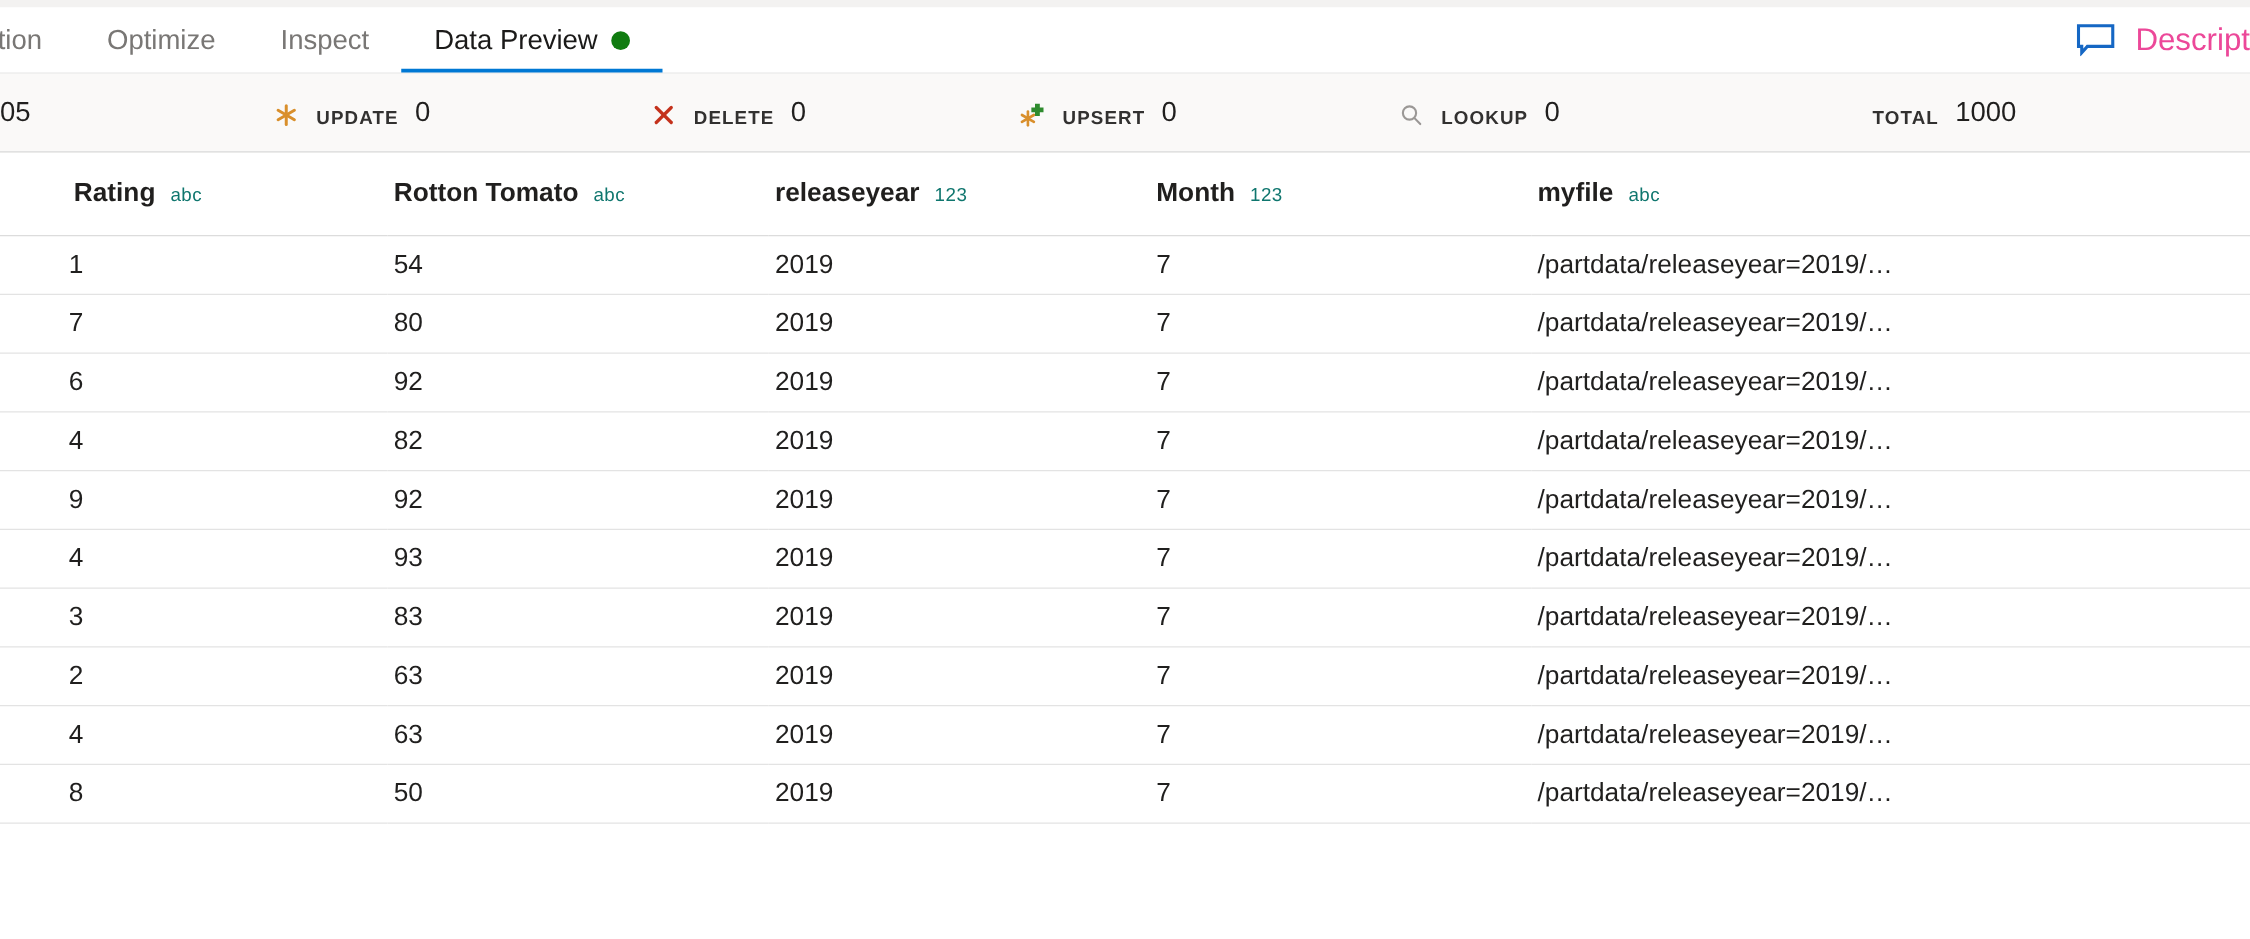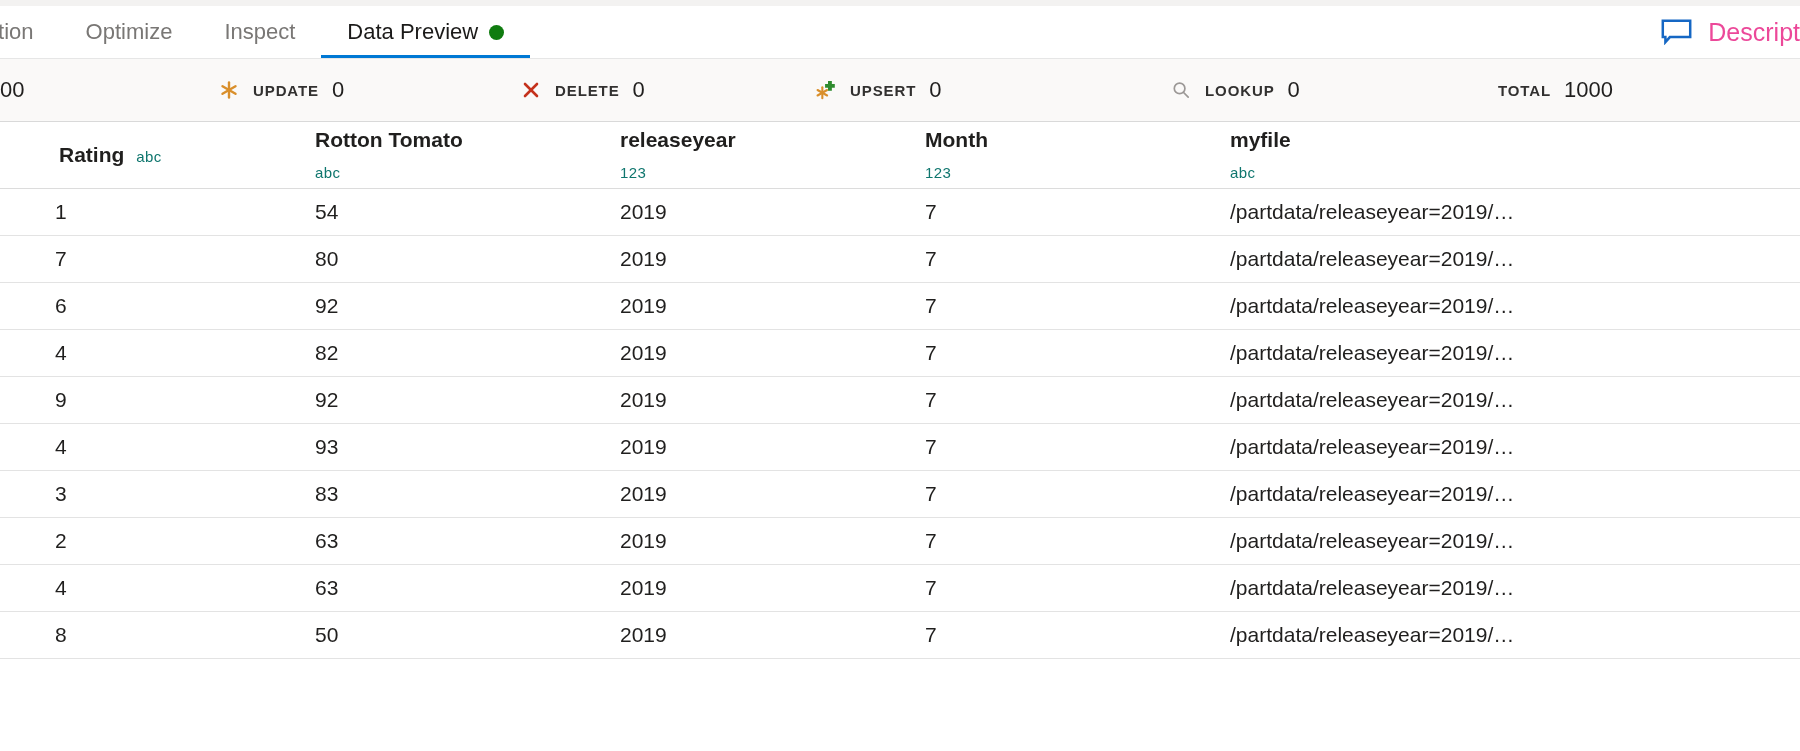--- a/index.html
+++ b/index.html
@@ -57,36 +57,36 @@
 
   
   .statsbar{
     height:62px;flex:0 0 auto;
     background:#faf9f8;
     border-bottom:1px solid #d9d9d9;
     display:flex;align-items:center;
     position:relative;
   }
   .stat{
-    display:flex;align-items:center;gap:13px;
+    display:flex;align-items:flex-end;gap:13px;
     position:absolute;
     white-space:nowrap;
   }
   .stat .ico{width:22px;height:22px;flex:0 0 auto;display:block;}
   .stat .lbl{
     font-size:15px;letter-spacing:.9px;font-weight:700;color:#323130;
     text-transform:uppercase;
   }
   .stat .val{font-size:22px;color:#201f1e;font-weight:400;}
   .stat-partial{font-size:22px;color:#201f1e;position:absolute;left:0;}
 
   #stat-update{left:218px;}
   #stat-delete{left:520px;}
   #stat-upsert{left:815px;}
-  #stat-lookup{left:1170px;}
+  #stat-lookup{left:1118px;}
   #stat-total{left:1498px;}
 
   
   .tablewrap{flex:1 1 auto;overflow:hidden;background:#fff;}
   table{border-collapse:collapse;width:1800px;table-layout:fixed;}
   th,td{text-align:left;padding:0;}
   thead th{
     height:66px;vertical-align:middle;
     font-size:21px;font-weight:700;color:#201f1e;
     border-bottom:1px solid #dcdcdc;
@@ -98,21 +98,21 @@
     height:47px;vertical-align:middle;
     font-size:21px;color:#201f1e;
     border-bottom:1px solid #e3e3e3;
   }
   .c1{width:310px;padding-left:55px;box-sizing:border-box;}
   .c2{width:305px;padding-left:5px;box-sizing:border-box;}
   .c3{width:305px;padding-left:5px;box-sizing:border-box;}
   .c4{width:305px;padding-left:5px;box-sizing:border-box;}
   .c5{width:575px;padding-left:5px;box-sizing:border-box;}
   .c1 .thinner{margin-left:4px;}
-  .c2 .thinner,.c3 .thinner,.c4 .thinner,.c5 .thinner{margin-left:0;flex-direction:column;}
+  .c2 .thinner,.c3 .thinner,.c4 .thinner,.c5 .thinner{margin-left:0;}
   td.c2,td.c3,td.c4,td.c5{padding-left:5px;}
   
   thead th.c2,tbody td.c2{padding-left:5px;}
 </style>
 </head>
 <body>
 
 <div class="app">
 
   <div class="top-strip"></div>
@@ -144,21 +144,21 @@
         <svg class="bubble-ico" viewBox="0 0 26 22">
           <path d="M1.4 1.4 H24.6 V15.3 H7.4 L3.6 19.6 V15.3 H1.4 Z" fill="none" stroke="#1567c4" stroke-width="2.1" stroke-linejoin="miter"></path>
         </svg>
         <span>Descript</span>
       </div>
     </div>
   </div>
 
   <div class="statsbar">
 
-    <span class="stat-partial">00</span>
+    <span class="stat-partial">05</span>
 
     <div class="stat" id="stat-update">
       <svg class="ico" viewBox="0 0 22 22">
         <g stroke="#d98f2b" stroke-width="2.4" stroke-linecap="round">
           <line x1="11" y1="3.5" x2="11" y2="18.5"></line>
           <line x1="4.5" y1="7.2" x2="17.5" y2="14.8"></line>
           <line x1="4.5" y1="14.8" x2="17.5" y2="7.2"></line>
         </g>
       </svg>
       <span class="lbl">UPDATE</span>

